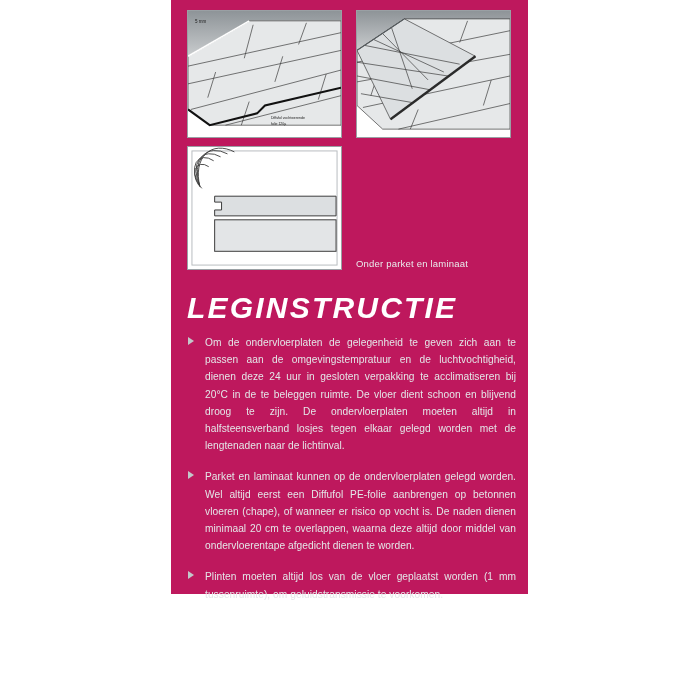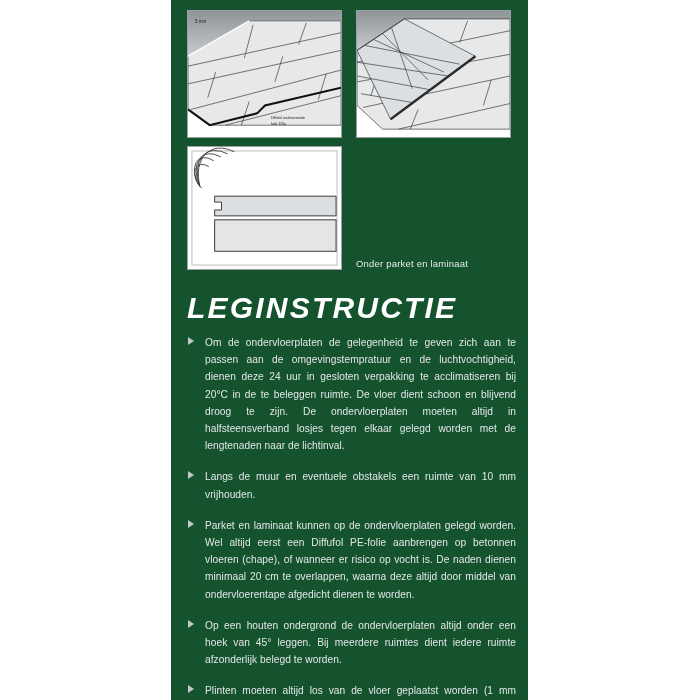--- a/index.html
+++ b/index.html
@@ -17,22 +17,22 @@
     position: relative;
     width: 700px;
     height: 700px;
     background: #ffffff;
   }
   .panel {
     position: absolute;
     left: 171px;
     top: 0;
     width: 357px;
-    height: 700px;
-    background: #14532d;
+    height: 594px;
+    background: #be185d;
   }
 
   
   .figures {
     position: absolute;
     left: 0;
     top: 0;
     width: 357px;
     height: 280px;
   }
@@ -219,34 +219,26 @@
 
     <div class="title">LEGINSTRUCTIE</div>
 
     <div class="bullets">
 
       <div class="bullet">
         <span class="bullet-marker"></span>
         <span class="bullet-text">Om de ondervloerplaten de gelegenheid te geven zich aan te passen aan de omgevingstempratuur en de luchtvochtigheid, dienen deze 24 uur in gesloten verpakking te acclimatiseren bij 20°C in de te beleggen ruimte. De vloer dient schoon en blijvend droog te zijn. De ondervloerplaten moeten altijd in halfsteensverband losjes tegen elkaar gelegd worden met de lengtenaden naar de lichtinval.</span>
       </div>
 
-      <div class="bullet">
-        <span class="bullet-marker"></span>
-        <span class="bullet-text">Langs de muur en eventuele obstakels een ruimte van 10 mm vrijhouden.</span>
-      </div>
 
       <div class="bullet">
         <span class="bullet-marker"></span>
         <span class="bullet-text">Parket en laminaat kunnen op de ondervloerplaten gelegd worden. Wel altijd eerst een Diffufol PE-folie aanbrengen op betonnen vloeren (chape), of wanneer er risico op vocht is. De naden dienen minimaal 20 cm te overlappen, waarna deze altijd door middel van ondervloerentape afgedicht dienen te worden.</span>
       </div>
 
-      <div class="bullet">
-        <span class="bullet-marker"></span>
-        <span class="bullet-text">Op een houten ondergrond de ondervloerplaten altijd onder een hoek van 45° leggen. Bij meerdere ruimtes dient iedere ruimte afzonderlijk belegd te worden.</span>
-      </div>
 
       <div class="bullet">
         <span class="bullet-marker"></span>
         <span class="bullet-text">Plinten moeten altijd los van de vloer geplaatst worden (1 mm tussenruimte), om geluidstransmissie te voorkomen.</span>
       </div>
 
     </div>
   </div>
 </div>
 

